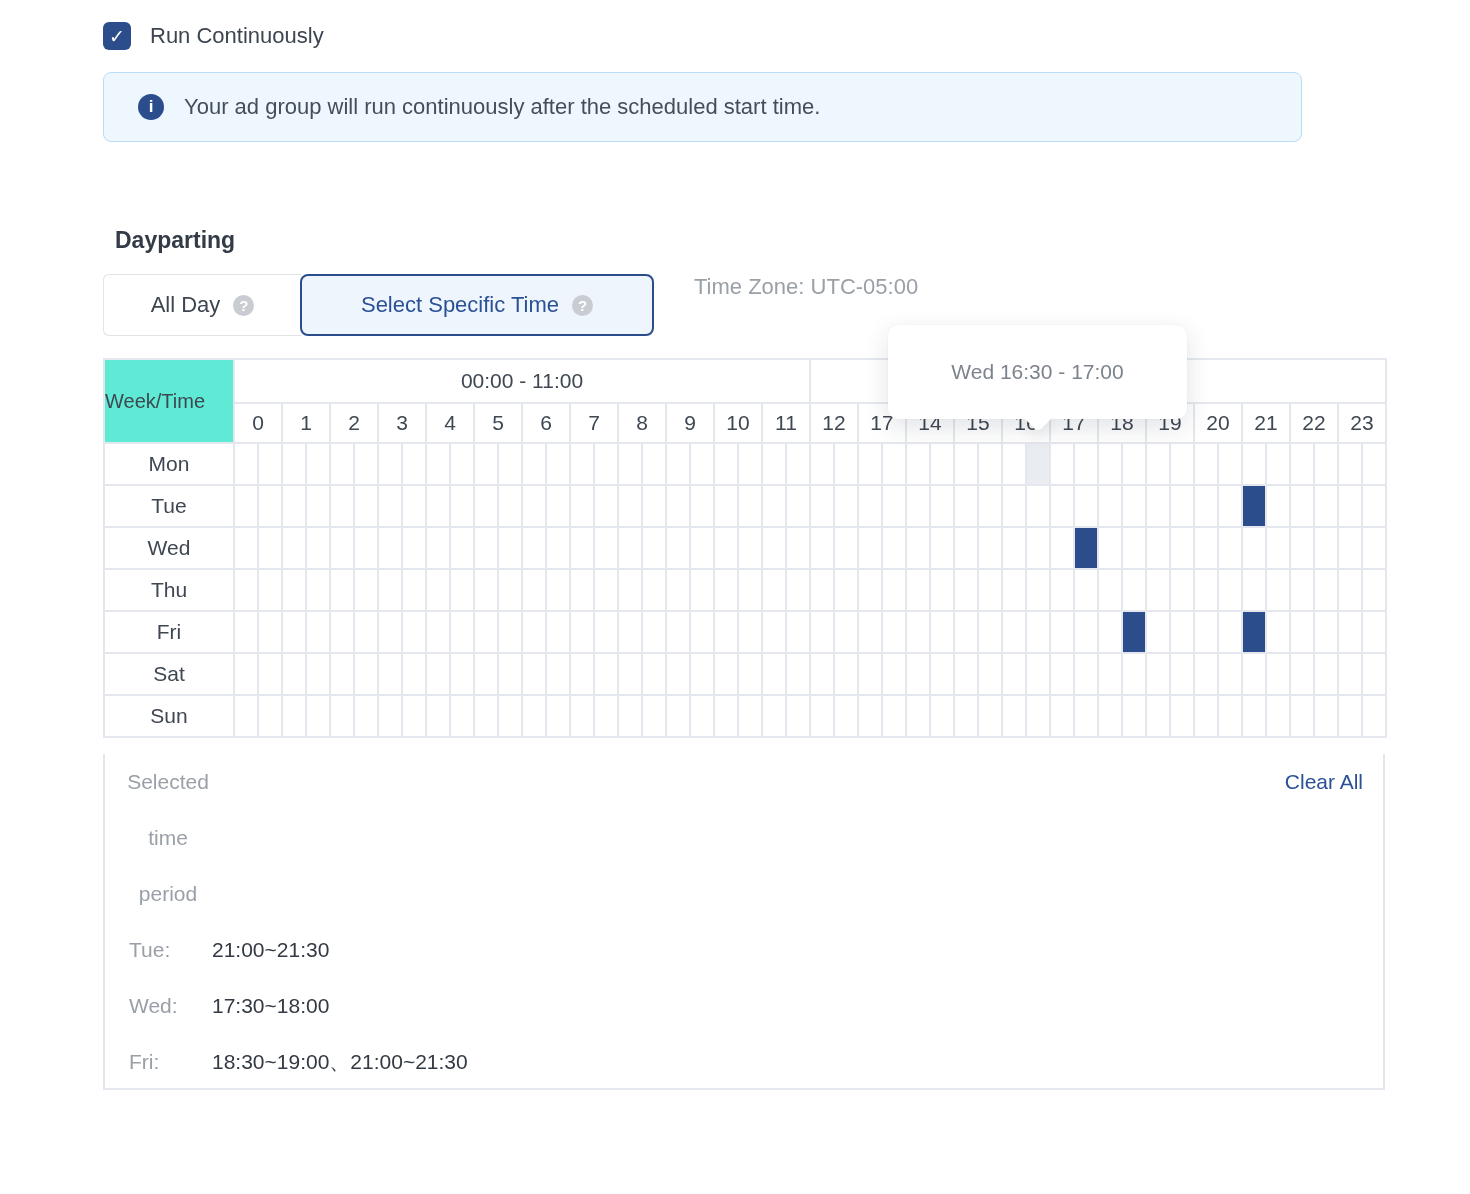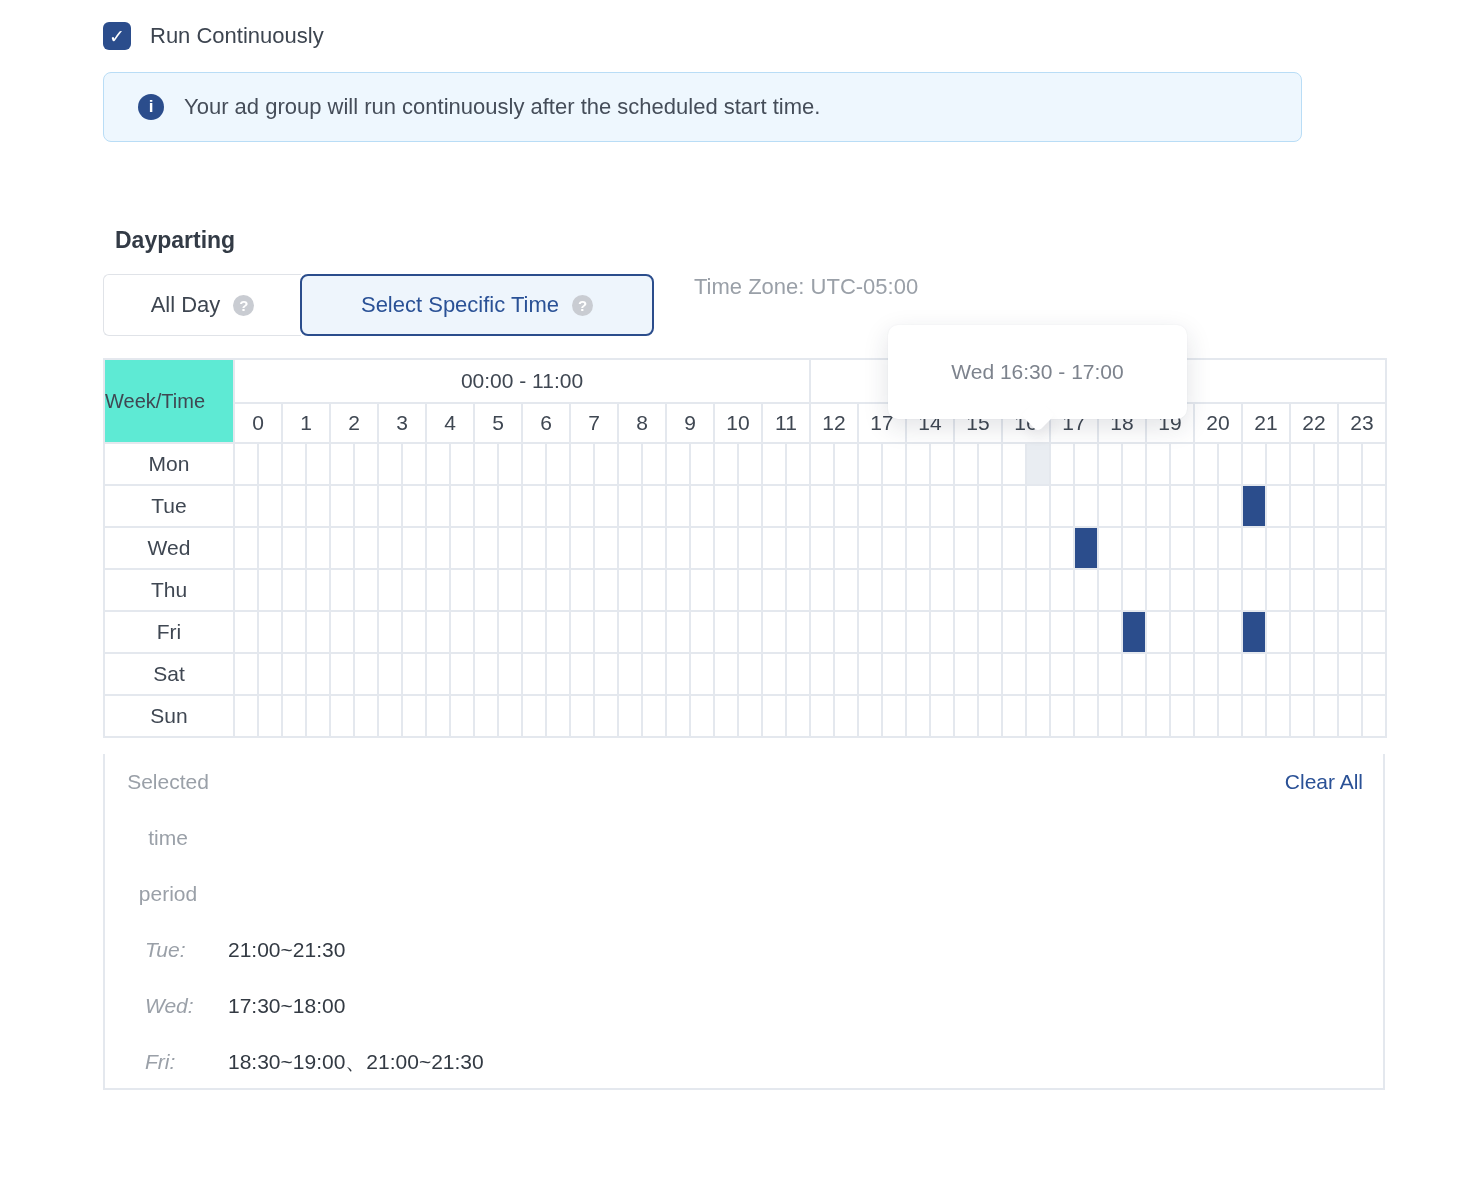--- a/index.html
+++ b/index.html
@@ -42,21 +42,21 @@
   td.slot.selected{background:var(--accent);}
   td.slot.hovered{background:var(--hover-cell);}
 
   
   .summary{position:absolute;left:103px;top:754px;width:1282px;height:336px;box-sizing:border-box;
     border:2px solid var(--grid-line);border-top:none;background:#fff;}
   .summary-label{position:absolute;left:12px;top:0;width:102px;text-align:center;font-size:21px;line-height:56px;color:var(--text-gray);}
   .clear-all{position:absolute;right:20px;top:0;line-height:56px;font-size:21px;color:var(--link);cursor:pointer;text-decoration:none;}
   .summary-rows{position:absolute;left:0;top:168px;width:100%;}
   .summary-row{height:56px;display:flex;align-items:center;font-size:21px;}
-  .summary-row .key{flex:0 0 83px;padding-left:40px;color:var(--text-gray);font-style:italic;}
+  .summary-row .key{flex:0 0 83px;padding-left:24px;color:var(--text-gray);}
   .summary-row .val{color:#333a43;}
 
   
   .tooltip{position:absolute;left:888px;top:325px;width:299px;height:94px;background:#fff;border-radius:10px;
     box-shadow:0 8px 26px rgba(30,40,60,0.13),0 0 2px rgba(30,40,60,0.06);
     display:flex;align-items:center;justify-content:center;font-size:21px;color:#7d838d;z-index:6;}
   .tooltip-caret{position:absolute;left:50%;bottom:-8px;width:24px;height:24px;background:#fff;border-radius:5px;
     transform:translateX(-50%) rotate(45deg);box-shadow:7px 7px 12px rgba(30,40,60,0.05);}
   .tooltip-text{position:relative;z-index:1;}
 </style>

